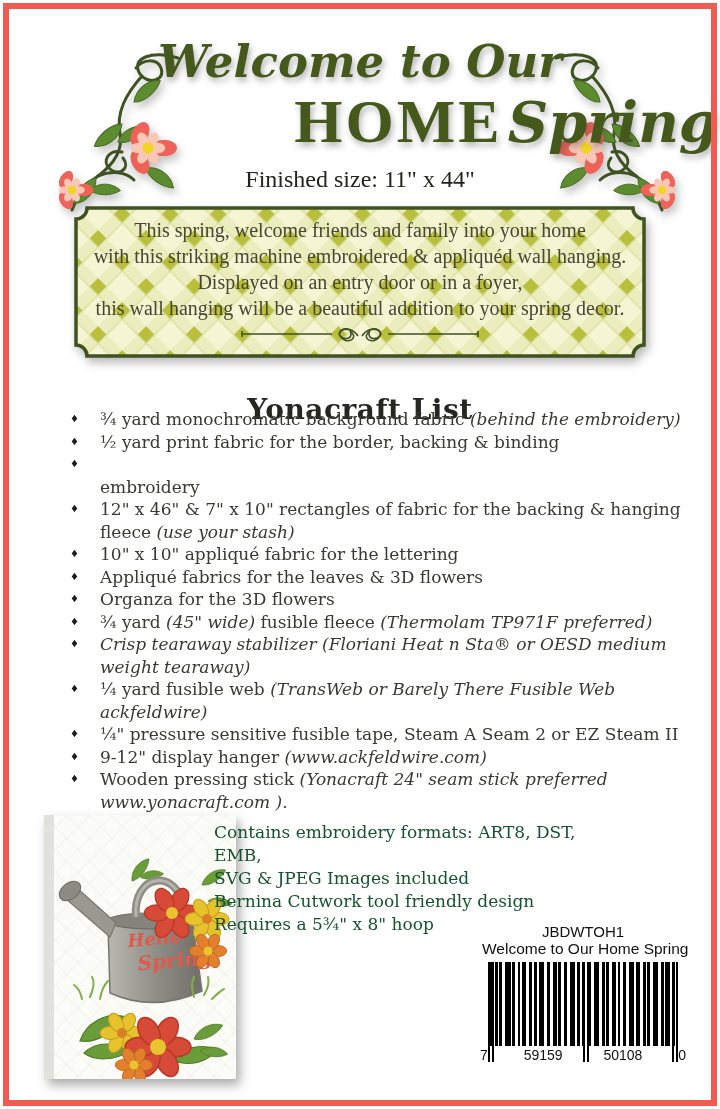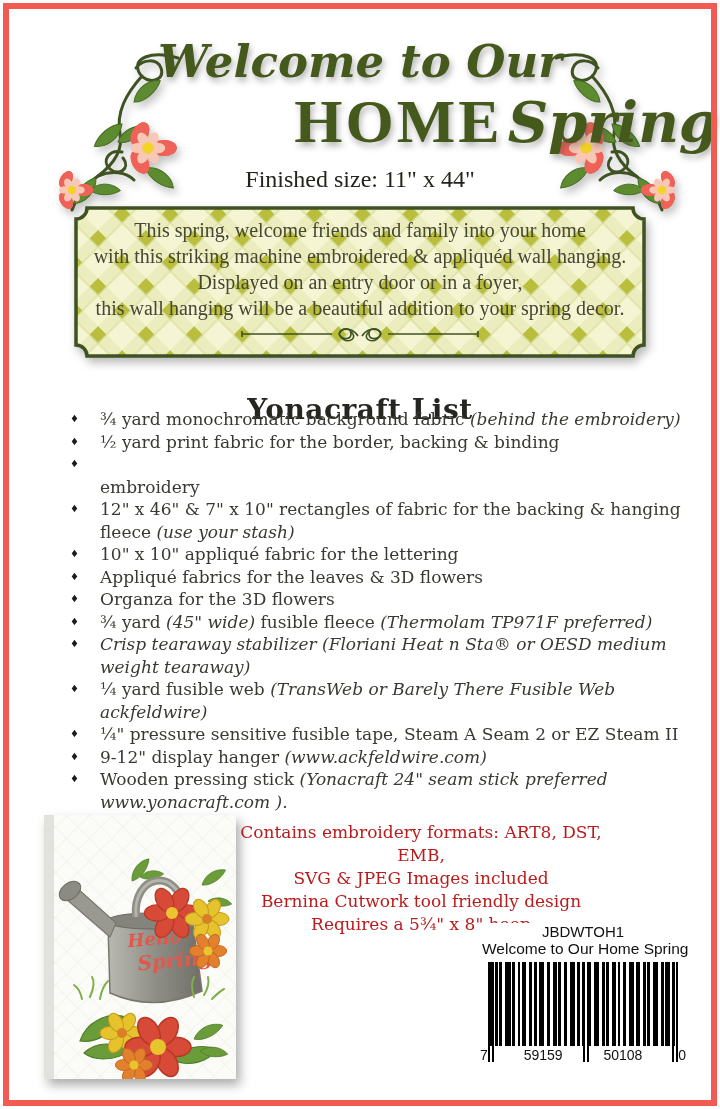--- a/index.html
+++ b/index.html
@@ -37,22 +37,22 @@
     font-size:17px;line-height:22.5px;color:#39393300;color:#393933;}
   .shop-list li{display:flex;margin:0;}
   .shop-list .blt{flex:0 0 30px;text-align:left;padding-left:8px;font-size:10px;line-height:22.5px;color:#1c1c1c;}
   .shop-list .txt{flex:1;white-space:nowrap;}
   .it{font-style:italic;}
 
   
   .bottom{position:absolute;top:815px;left:0;right:0;height:285px;}
   .photo{position:absolute;left:44px;top:0;width:192px;height:264px;background:#fbfbf8;
     box-shadow:4px 6px 10px rgba(70,70,70,.45);}
-  .prodinfo{position:absolute;left:214px;top:6px;width:414px;text-align:center;
-    font-size:17px;line-height:23px;color:#b91c1c;}
+  .prodinfo{position:absolute;left:214px;top:6px;width:414px;text-align:left;
+    font-size:17px;line-height:23px;color:#14532d;}
   .designer{position:absolute;left:228px;top:176px;width:278px;text-align:center;
     font-size:17.5px;line-height:24px;color:#33332e;}
 
   .barcode{position:absolute;left:482px;top:108px;width:202px;background:#fff;text-align:center;
     font-family:"Liberation Sans",sans-serif;color:#111;}
   .bc-sku{font-size:15px;line-height:17px;}
   .bc-name{font-size:15.5px;line-height:18px;white-space:nowrap;}
   .bars{position:relative;margin:4px 6px 18px 6px;height:84px;overflow:visible;}
   .barrow{display:flex;height:84px;overflow:hidden;}
   .barrow div{height:84px;}

